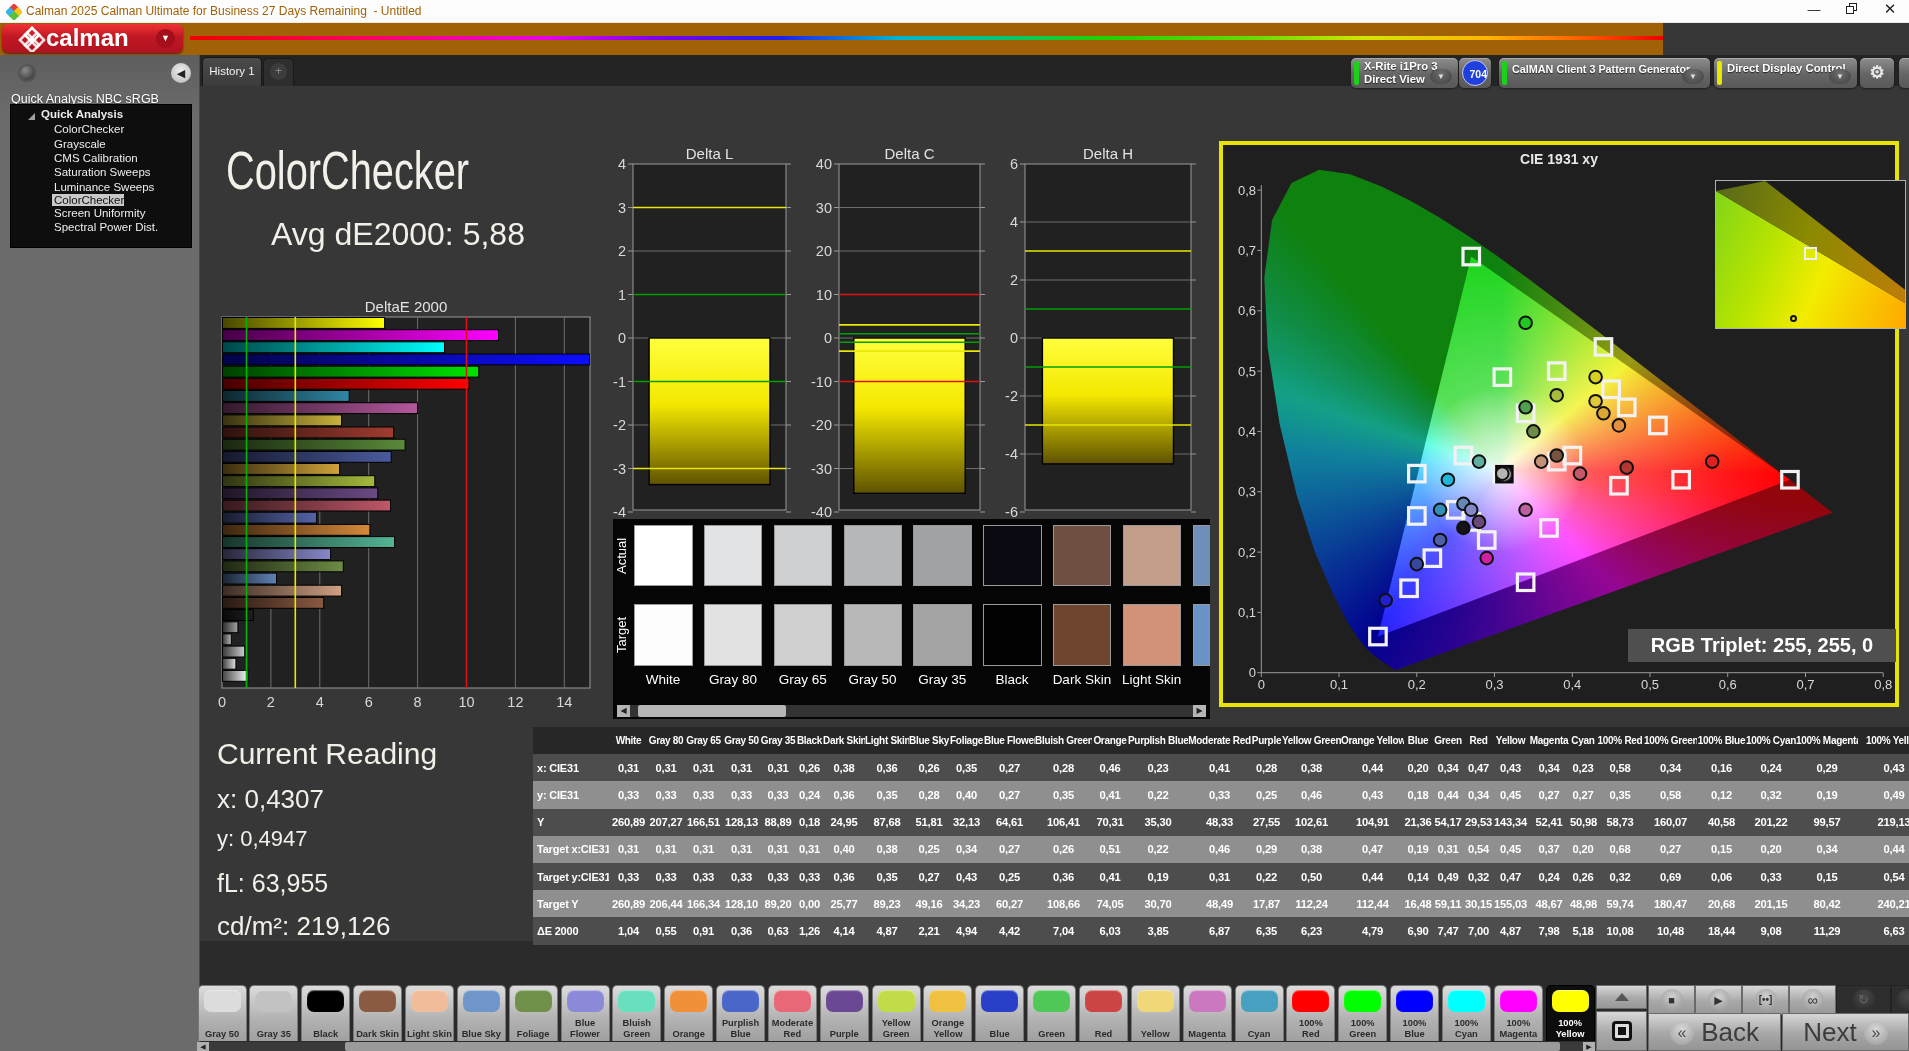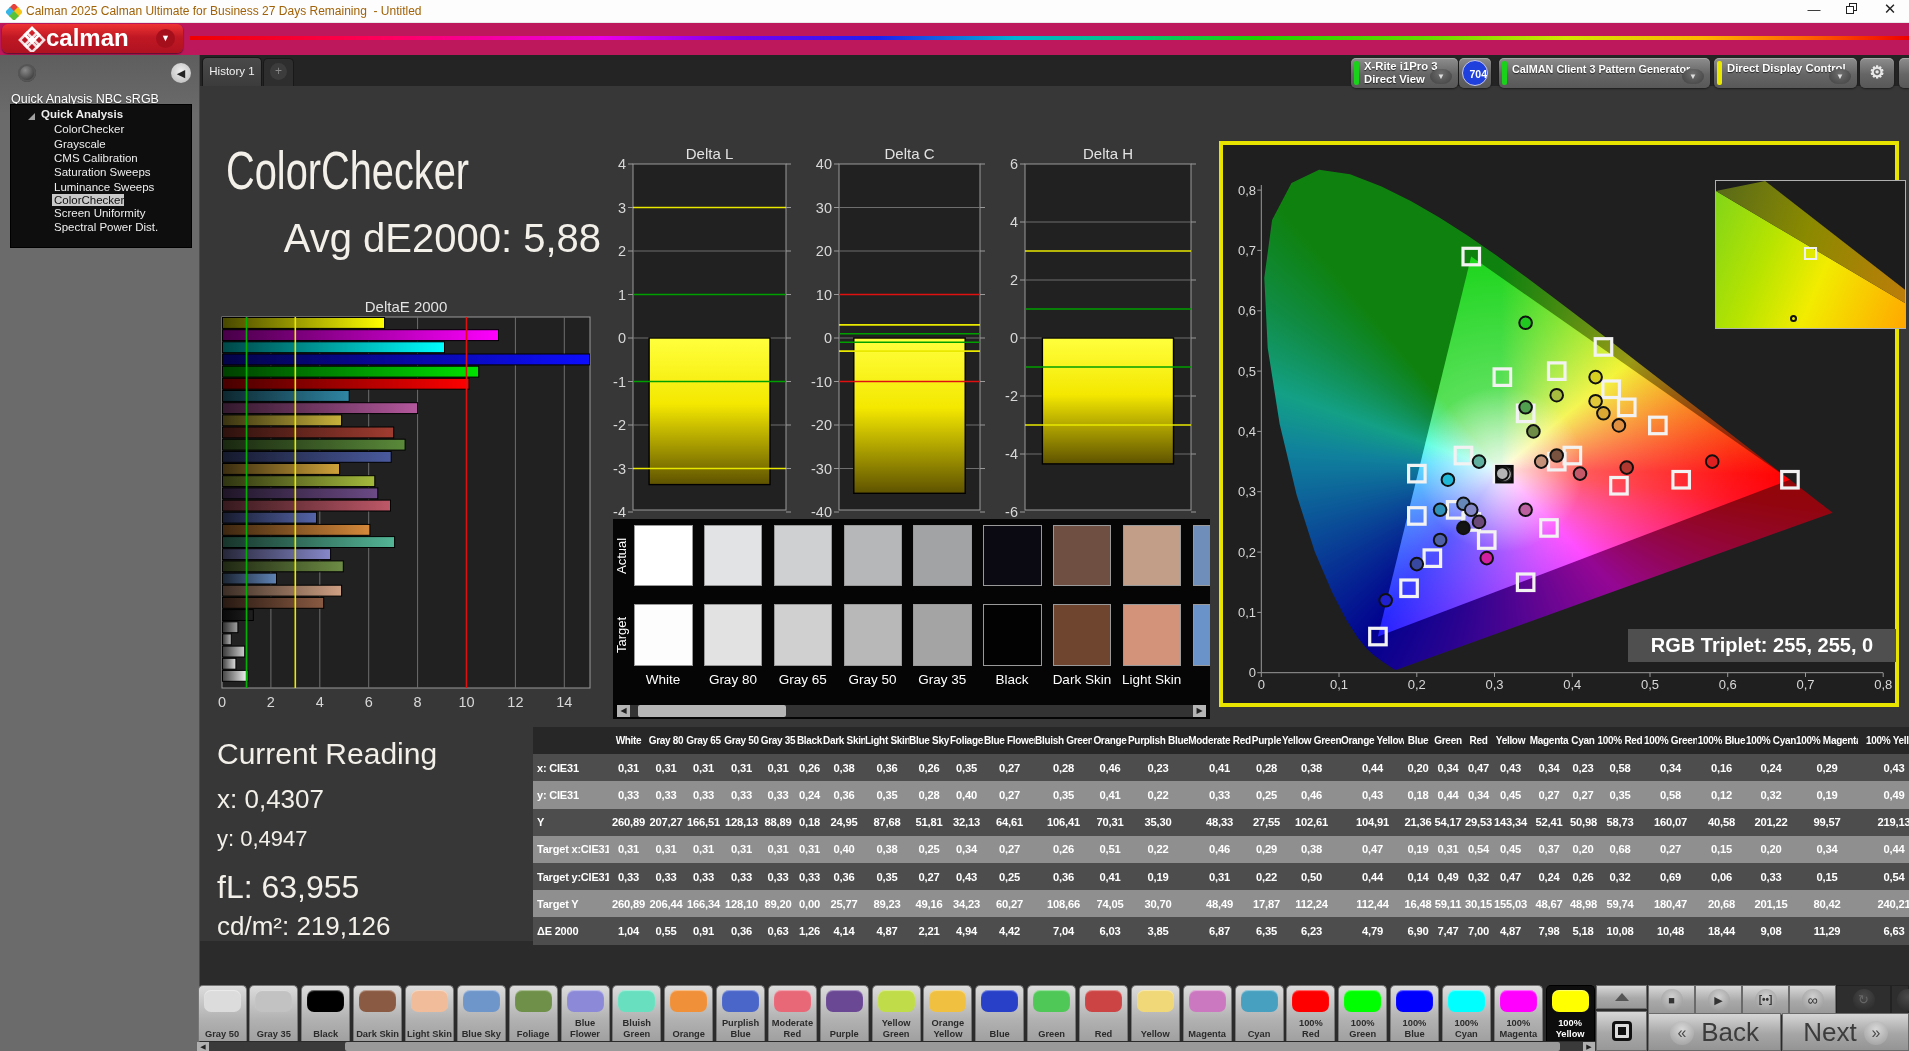--- a/index.html
+++ b/index.html
@@ -4,21 +4,21 @@
 html,body{width:1909px;height:1051px;overflow:hidden;background:#373737;
  font-family:"Liberation Sans",sans-serif;-webkit-font-smoothing:antialiased}
 #app{position:absolute;inset:0}
 .abs{position:absolute}
 
 #tbar{left:0;top:0;width:1909px;height:23px;background:#fdfdfd;border-bottom:1px solid #e8e8e8}
 #tbar .tt{position:absolute;left:26px;top:4px;font-size:12px;color:#a16207}
 #wbtns{position:absolute;right:0;top:0;height:22px;font-size:13px;color:#222}
 #wbtns span{display:inline-block;width:38px;text-align:center}
 
-#band{left:0;top:23px;width:1909px;height:32px;background:#be185d}
+#band{left:0;top:23px;width:1663px;height:32px;background:#a16207}
 #logo{position:absolute;left:2px;top:1px;width:181px;height:29px;border-radius:6px;
  background:linear-gradient(#e33,#c01824 45%,#b01220);box-shadow:0 1px 2px rgba(0,0,0,.6)}
 #logo .word{position:absolute;left:44px;top:0px;color:#fff;font-size:24px;font-weight:bold;letter-spacing:0px}
 #logo .dd{position:absolute;right:8px;top:5px;width:19px;height:19px;border-radius:50%;background:#a50f1c;color:#fff;
  font-size:9px;text-align:center;line-height:19px}
 #grad{position:absolute;left:190px;top:13px;right:0;height:4px;
  background:linear-gradient(to right,#f00000,#ff0064 12%,#e800e8 24%,#7800f0 32%,#1e1ef0 40%,#00b4d2 48%,#00c878 55%,#1ed200 62%,#64dc00 72%,#d2e600 80%,#ffb400 88%,#ff6400 94%,#f00000)}
 
 #side{left:0;top:55px;width:200px;height:996px;background:linear-gradient(#5e5e5e,#6b6b6b 60px);border-right:1px solid #4a4a4a}
 #side .hico{position:absolute;left:18px;top:9px;width:18px;height:18px;border-radius:50%;
@@ -188,25 +188,25 @@
       <div class="arr">▼</div>
     </div>
 <div class="drop" style="left:1860px;width:34px">
       <div style="position:absolute;left:0;top:0;width:100%;text-align:center;line-height:30px;font-size:17px;color:#e8e8e8">⚙</div>
     </div>
 <div class="drop" style="left:1899px;width:10px;border-radius:5px 0 0 5px"></div>
 
 <svg class="abs" style="left:200px;top:120px" width="420" height="90">
       <text x="26" y="69" textLength="243" lengthAdjust="spacingAndGlyphs" font-size="54" fill="#f3f0ea">ColorChecker</text>
     </svg>
-<div class="bigtx" style="left:233px;top:215.5px;width:368px;text-align:right;font-size:40px">Avg dE2000: 5,88</div>
+<div class="bigtx" style="left:214px;top:215.5px;width:368px;text-align:center;font-size:32px">Avg dE2000: 5,88</div>
 <div class="bigtx" style="left:217px;top:737px;font-size:30px">Current Reading</div>
 <div class="bigtx" style="left:217px;top:784px;font-size:26px">x: 0,4307</div>
 <div class="bigtx" style="left:217px;top:826px;font-size:22px">y: 0,4947</div>
-<div class="bigtx" style="left:217px;top:869px;font-size:32px">fL: 63,955</div>
+<div class="bigtx" style="left:217px;top:869px;font-size:25px">fL: 63,955</div>
 <div class="bigtx" style="left:217px;top:911px;font-size:26px">cd/m²: 219,126</div>
 <svg class="abs" style="left:200px;top:295px" width="420" height="420">
       <defs>
         <linearGradient id="g0" x1="0" y1="0" x2="1" y2="0">
           <stop offset="0" stop-color="#474700"></stop>
           <stop offset="1" stop-color="#ffff00"></stop>
         </linearGradient>
         <linearGradient id="g1" x1="0" y1="0" x2="1" y2="0">
           <stop offset="0" stop-color="#470047"></stop>
           <stop offset="1" stop-color="#ff00ff"></stop>
@@ -626,20 +626,21 @@
           <circle cx="372.6" cy="256.2" r="6.3" fill="#e0c838" stroke="#101010" stroke-width="2"></circle>
           <circle cx="302.6" cy="364.8" r="6.3" fill="#bc60a0" stroke="#101010" stroke-width="2"></circle>
           <circle cx="217.1" cy="364.8" r="6.3" fill="#3090b8" stroke="#101010" stroke-width="2"></circle>
           <circle cx="489.2" cy="316.6" r="6.3" fill="#e02020" stroke="#101010" stroke-width="2"></circle>
           <circle cx="302.6" cy="177.8" r="6.3" fill="#20c820" stroke="#101010" stroke-width="2"></circle>
           <circle cx="162.7" cy="455.3" r="6.3" fill="#2020d0" stroke="#101010" stroke-width="2"></circle>
           <circle cx="224.9" cy="334.7" r="6.3" fill="#20b8d8" stroke="#101010" stroke-width="2"></circle>
           <circle cx="263.7" cy="413.1" r="6.3" fill="#d020a0" stroke="#101010" stroke-width="2"></circle>
           <circle cx="372.6" cy="232.1" r="6.3" fill="#d8d020" stroke="#101010" stroke-width="2"></circle>
         </svg>
+  <div id="cietitle">CIE 1931 xy</div>
   <div id="inset">
           <div class="br"></div>
           <div class="dim"></div>
           <div class="sqm"></div>
           <div class="cm"></div>
         </div>
   <div id="rgbbox">RGB Triplet: 255, 255, 0</div>
  </div>
 </div>
 <table id="dtab">

